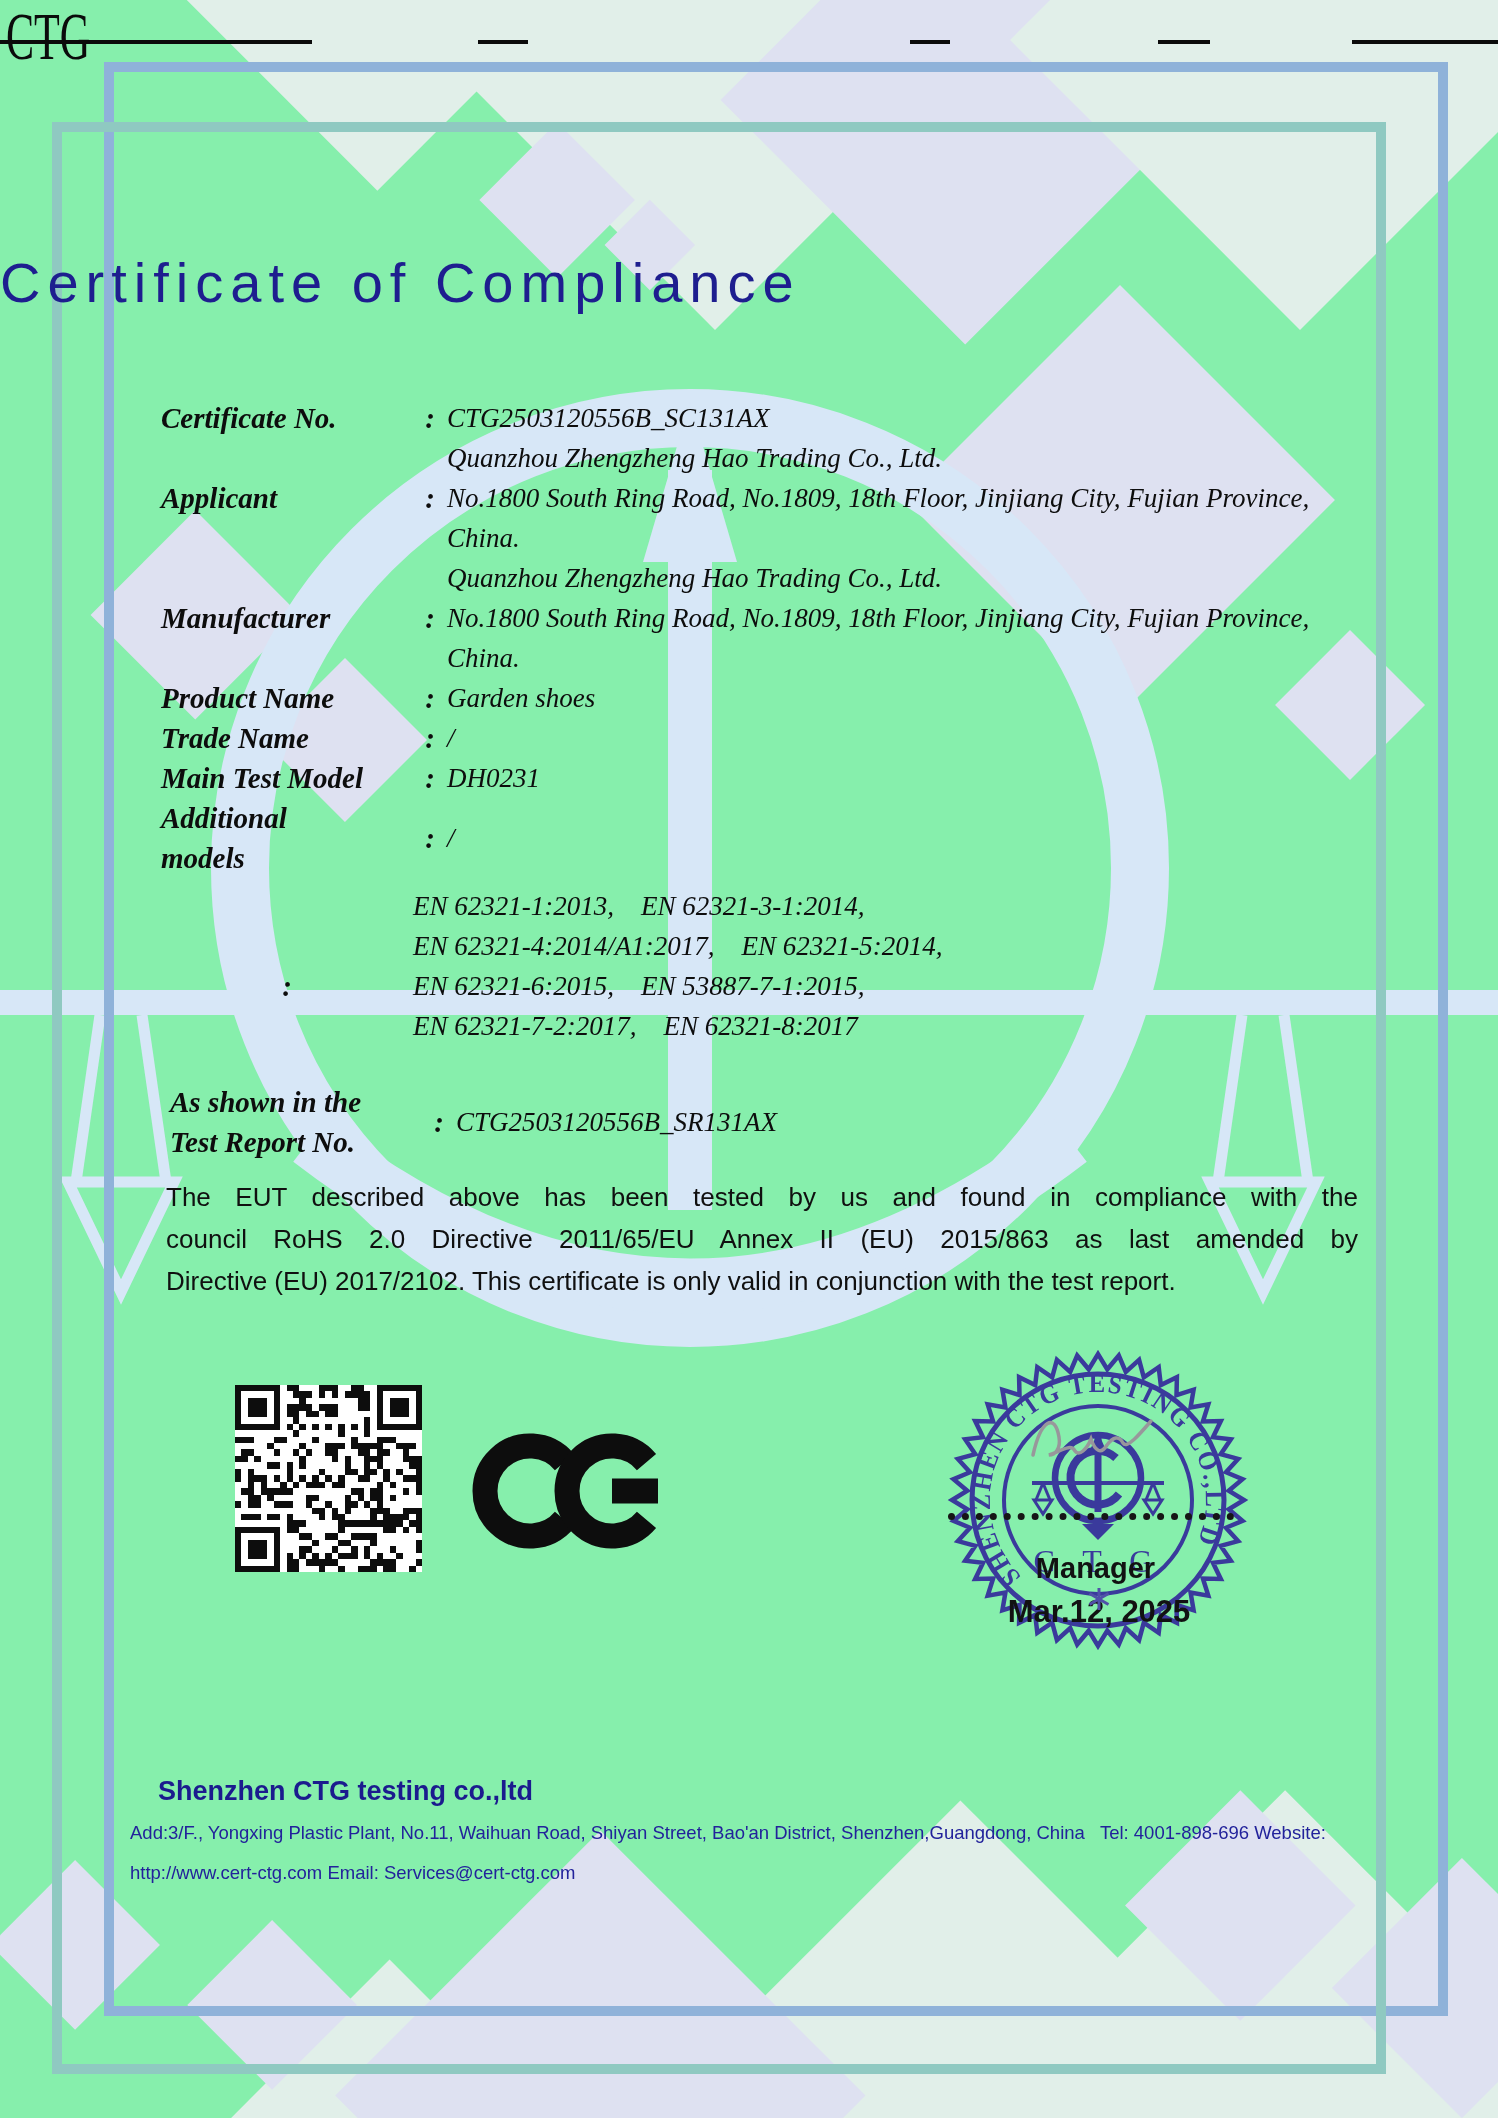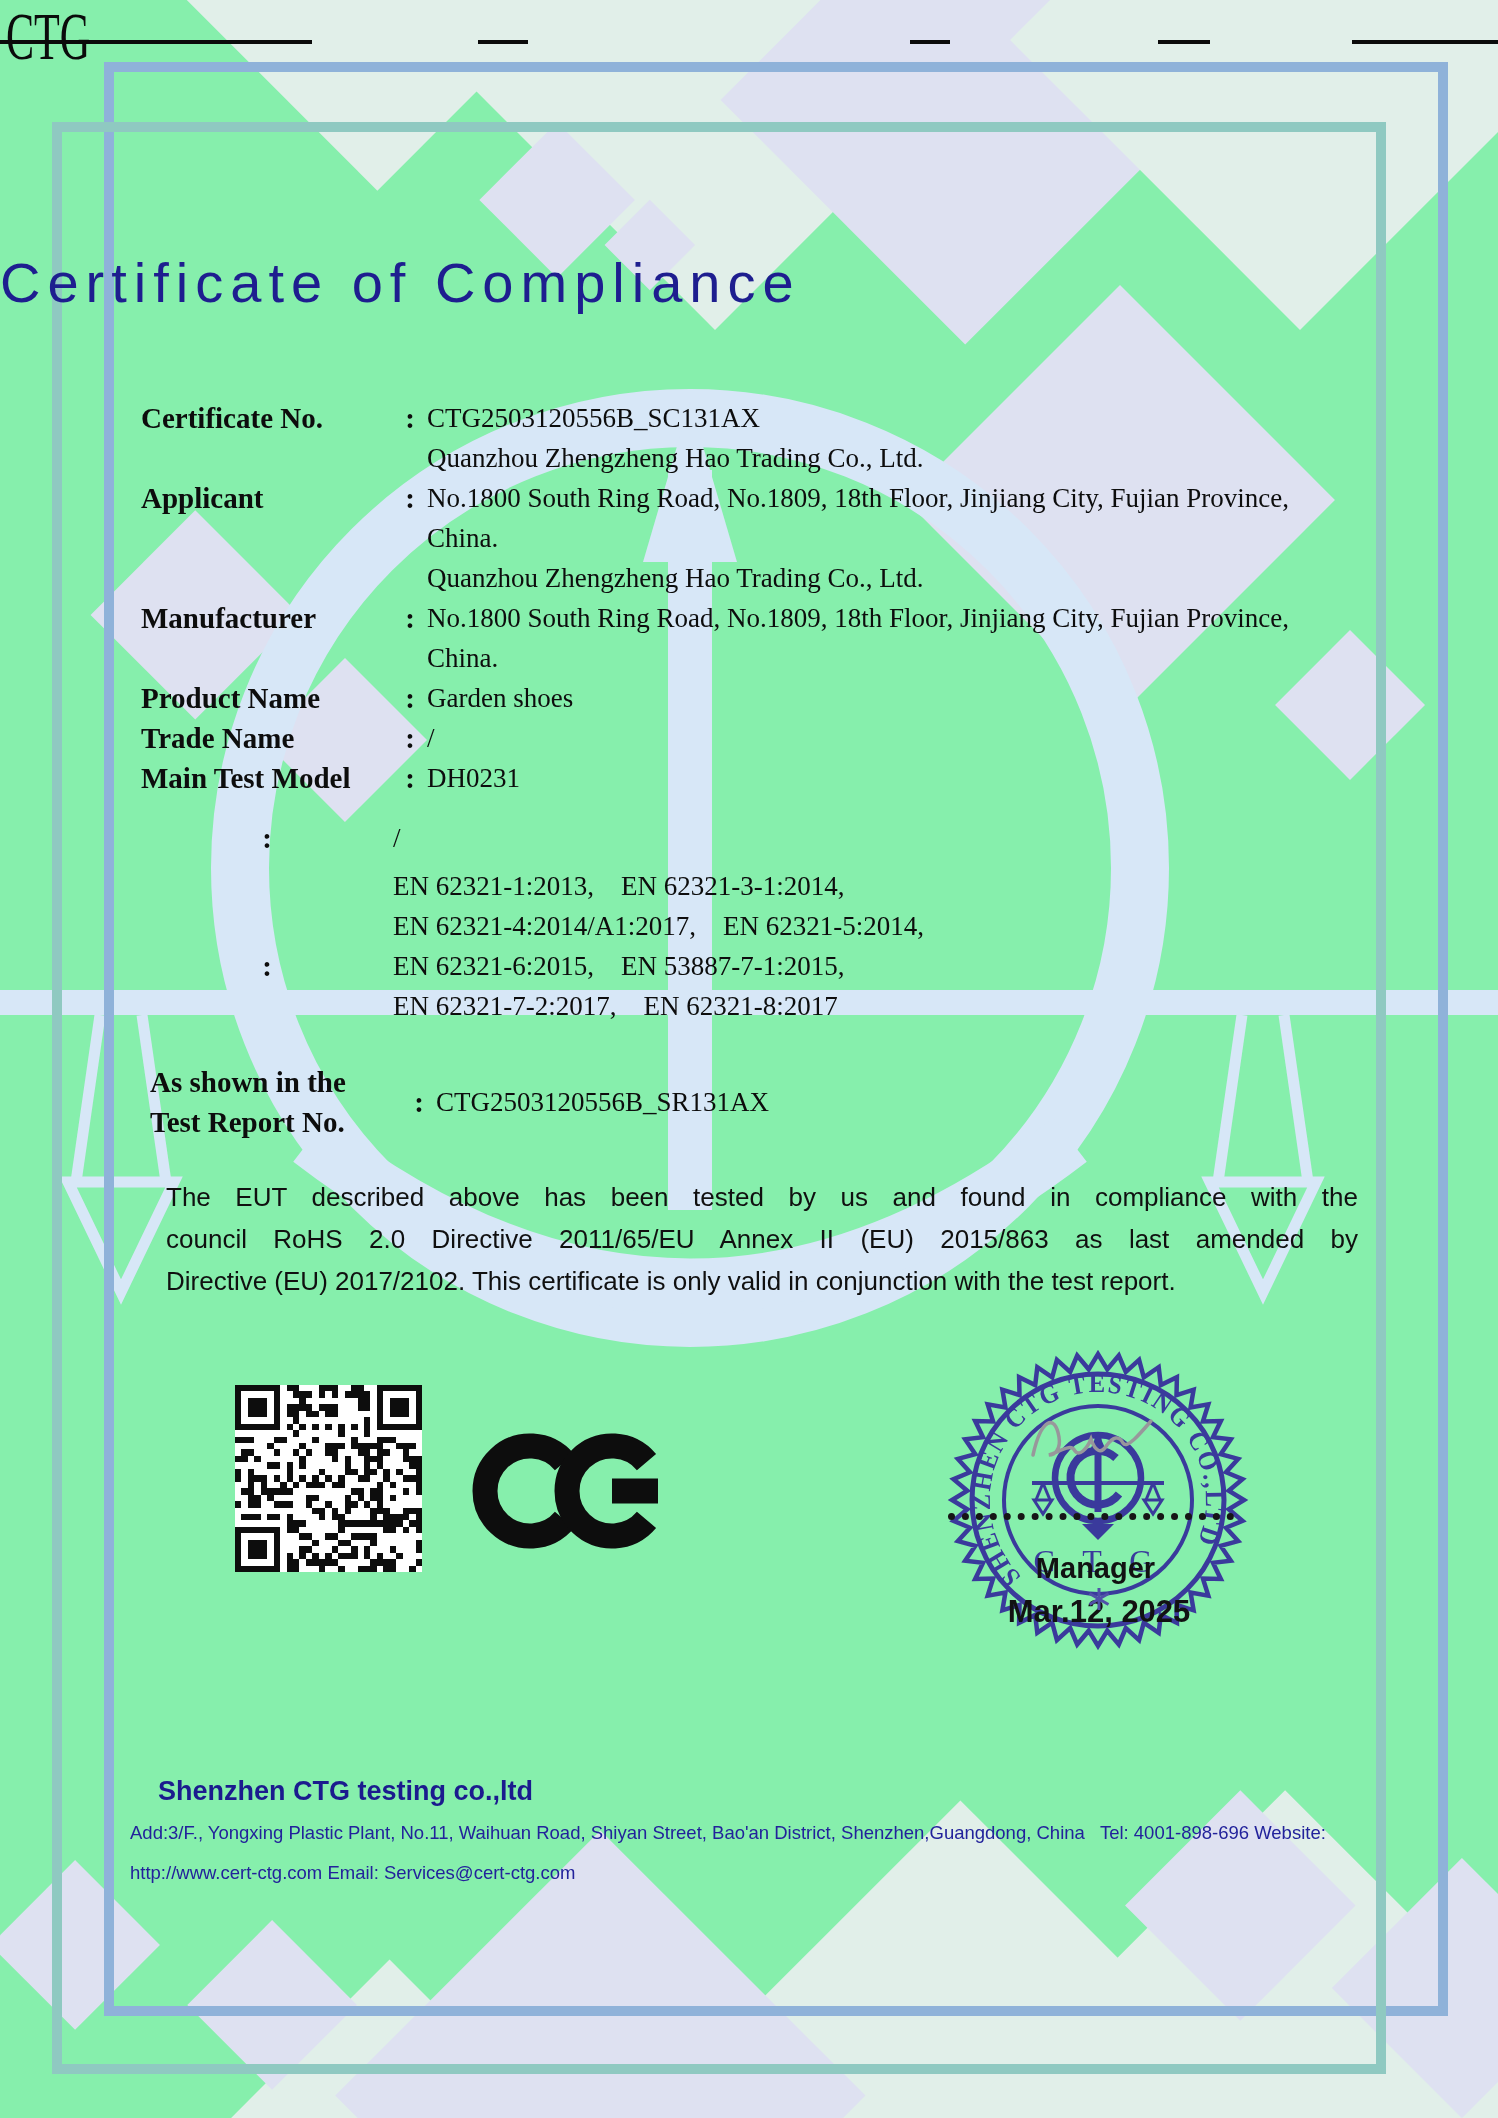--- a/index.html
+++ b/index.html
@@ -14,21 +14,21 @@
   #frame-blue{left:104px;top:62px;width:1344px;height:1954px;border:10px solid #8fb2d9;box-sizing:border-box;}
   #frame-teal{left:52px;top:122px;width:1334px;height:1952px;border:10px solid #8fc9c1;box-sizing:border-box;}
   
   .hline{position:absolute;top:40px;height:4px;background:#0b0b0b;z-index:4;}
   #ctg-logo{position:absolute;left:6px;top:2px;font-family:"Liberation Serif",serif;font-size:68px;
             font-weight:normal;color:#0b0b0b;transform:scaleX(.62);transform-origin:left top;
             letter-spacing:0px;z-index:5;line-height:68px;}
   #title{position:absolute;left:0px;top:250px;width:1470px;text-align:left;z-index:5;
          font-family:"Liberation Sans",sans-serif;font-size:56px;letter-spacing:7px;color:#1e1e8f;}
   
-  #kv{position:absolute;left:141px;top:398px;width:1210px;z-index:5;}
+  #kv{position:absolute;left:161px;top:398px;width:1210px;z-index:5;font-style:italic;}
   .kvrow{display:grid;grid-template-columns:252px 34px auto;}
   .kvlabel{font-weight:bold;font-size:29px;line-height:40px;color:#0d0d0d;}
   .kvcolon{font-weight:bold;font-size:29px;line-height:40px;text-align:center;color:#0d0d0d;}
   .kvvalue div{font-size:27px;line-height:40px;white-space:pre;color:#0d0d0d;}
   .pt1{padding-top:40px;} .pt2{padding-top:80px;} .pth{padding-top:20px;}
   .mt8{margin-top:8px;} .mt36{margin-top:36px;margin-left:9px;}
   
   #statement{position:absolute;left:166px;top:1176px;width:1192px;z-index:5;
              font-family:"Liberation Sans",sans-serif;font-size:26px;line-height:42px;color:#101010;}
   #statement .just{text-align:justify;text-align-last:justify;}
@@ -158,20 +158,24 @@
 
     <div class="kvrow">
       <div class="kvlabel">Main Test Model</div>
       <div class="kvcolon">:</div>
       <div class="kvvalue">
           <div>DH0231</div>
         </div>
     </div>
 
     <div class="kvrow">
+      <div class="kvlabel">
+        <div>Additional</div>
+        <div>models</div>
+      </div>
       <div class="kvcolon pth">:</div>
       <div class="kvvalue pth">
           <div>/</div>
         </div>
     </div>
 
     <div class="kvrow mt8">
       <div class="kvcolon pt2">:</div>
       <div class="kvvalue">
         <div>EN 62321-1:2013,    EN 62321-3-1:2014,</div>

